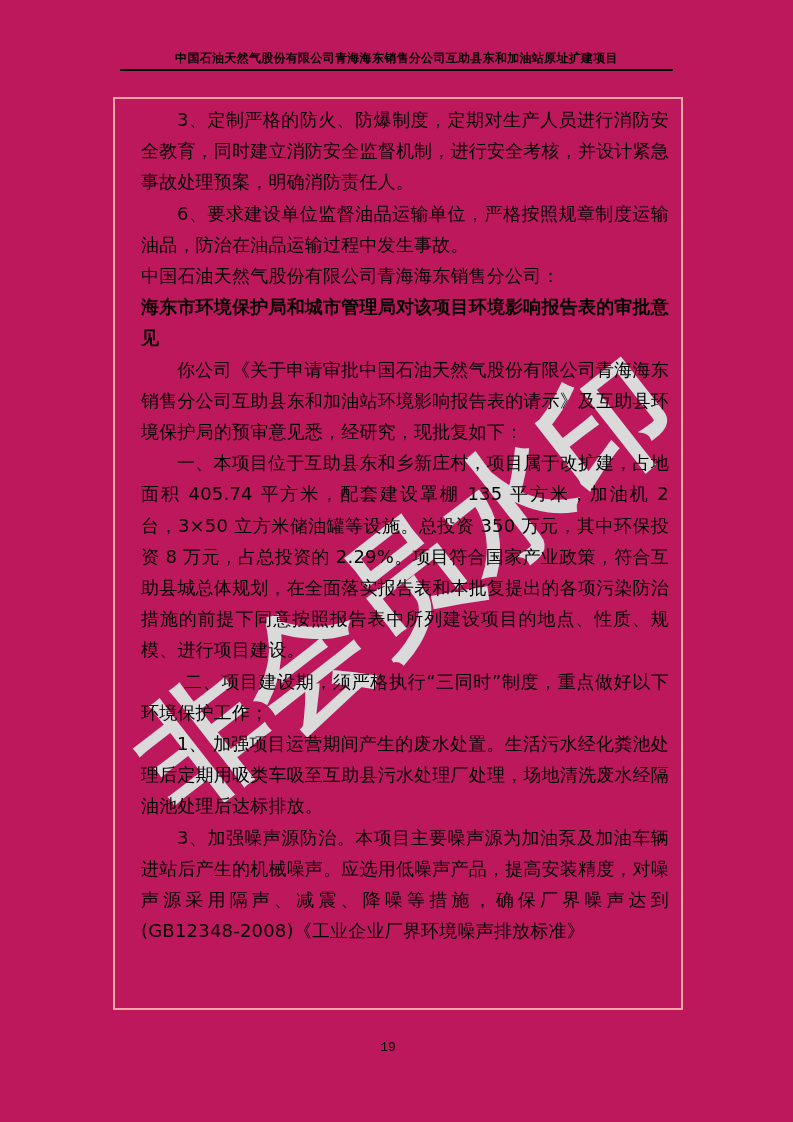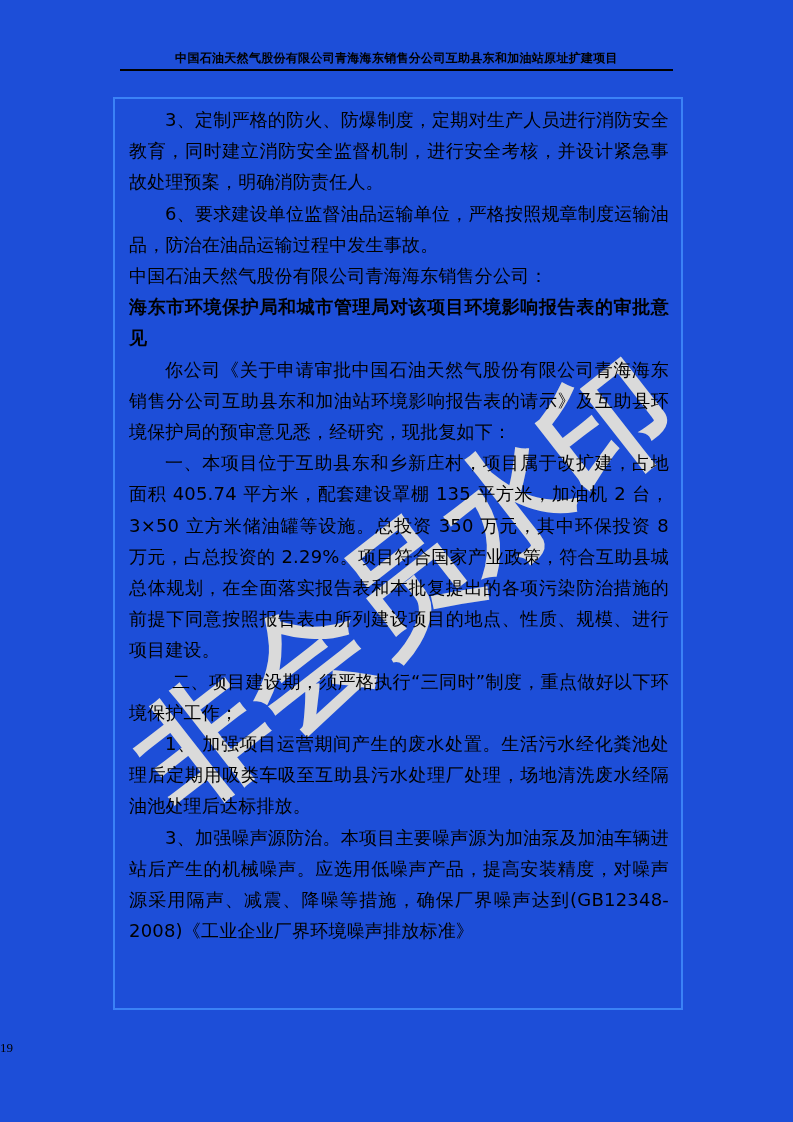--- a/index.html
+++ b/index.html
@@ -1,21 +1,21 @@
 <!DOCTYPE html>
 <html><head>
 <meta charset="utf-8">
 <style>
   * { box-sizing: border-box; }
   html, body { margin: 0; padding: 0; background: #ffffff; }
   .page {
     position: relative;
     width: 793px;
     height: 1122px;
-    background: #1d4ed8;
+    background: #be185d;
     overflow: hidden;
     font-family: "DejaVu Sans", "Liberation Sans", sans-serif;
     color: #000000;
   }
   .header-title {
     position: absolute;
     top: 50px;
     left: 0;
     right: 0;
     text-align: center;
@@ -43,45 +43,45 @@
     letter-spacing: 2px;
     z-index: 0;
     user-select: none;
   }
   .content-box {
     position: absolute;
     left: 113px;
     top: 97px;
     width: 570px;
     height: 913px;
-    border: 2px solid #3b82f6;
-    padding: 5px 12px 0 14px;
+    border: 2px solid #fca5a5;
+    padding: 5px 12px 0 26px;
     overflow: hidden;
     z-index: 1;
     background: transparent;
   }
   .para {
     margin: 0;
     font-size: 18px;
     line-height: 31.2px;
     text-align: justify;
     text-indent: 2em;
     letter-spacing: 0.2px;
   }
   .para.bold { font-weight: 700; text-indent: 0; }
   .para.flush { text-indent: 0; }
   .para.indent-wide { text-indent: 2.4em; }
   .footer {
     position: absolute;
     top: 1040px;
     left: 0;
     right: 17px;
-    text-align: left;
+    text-align: center;
     font-size: 13px;
-    font-family: Liberation Serif, serif;
+    font-family: Liberation Mono, monospace;
   }
 </style>
 </head>
 <body>
 
 <div class="page">
 
   <div class="header-title">中国石油天然气股份有限公司青海海东销售分公司互助县东和加油站原址扩建项目</div>
 
   <div class="header-rule"></div>

